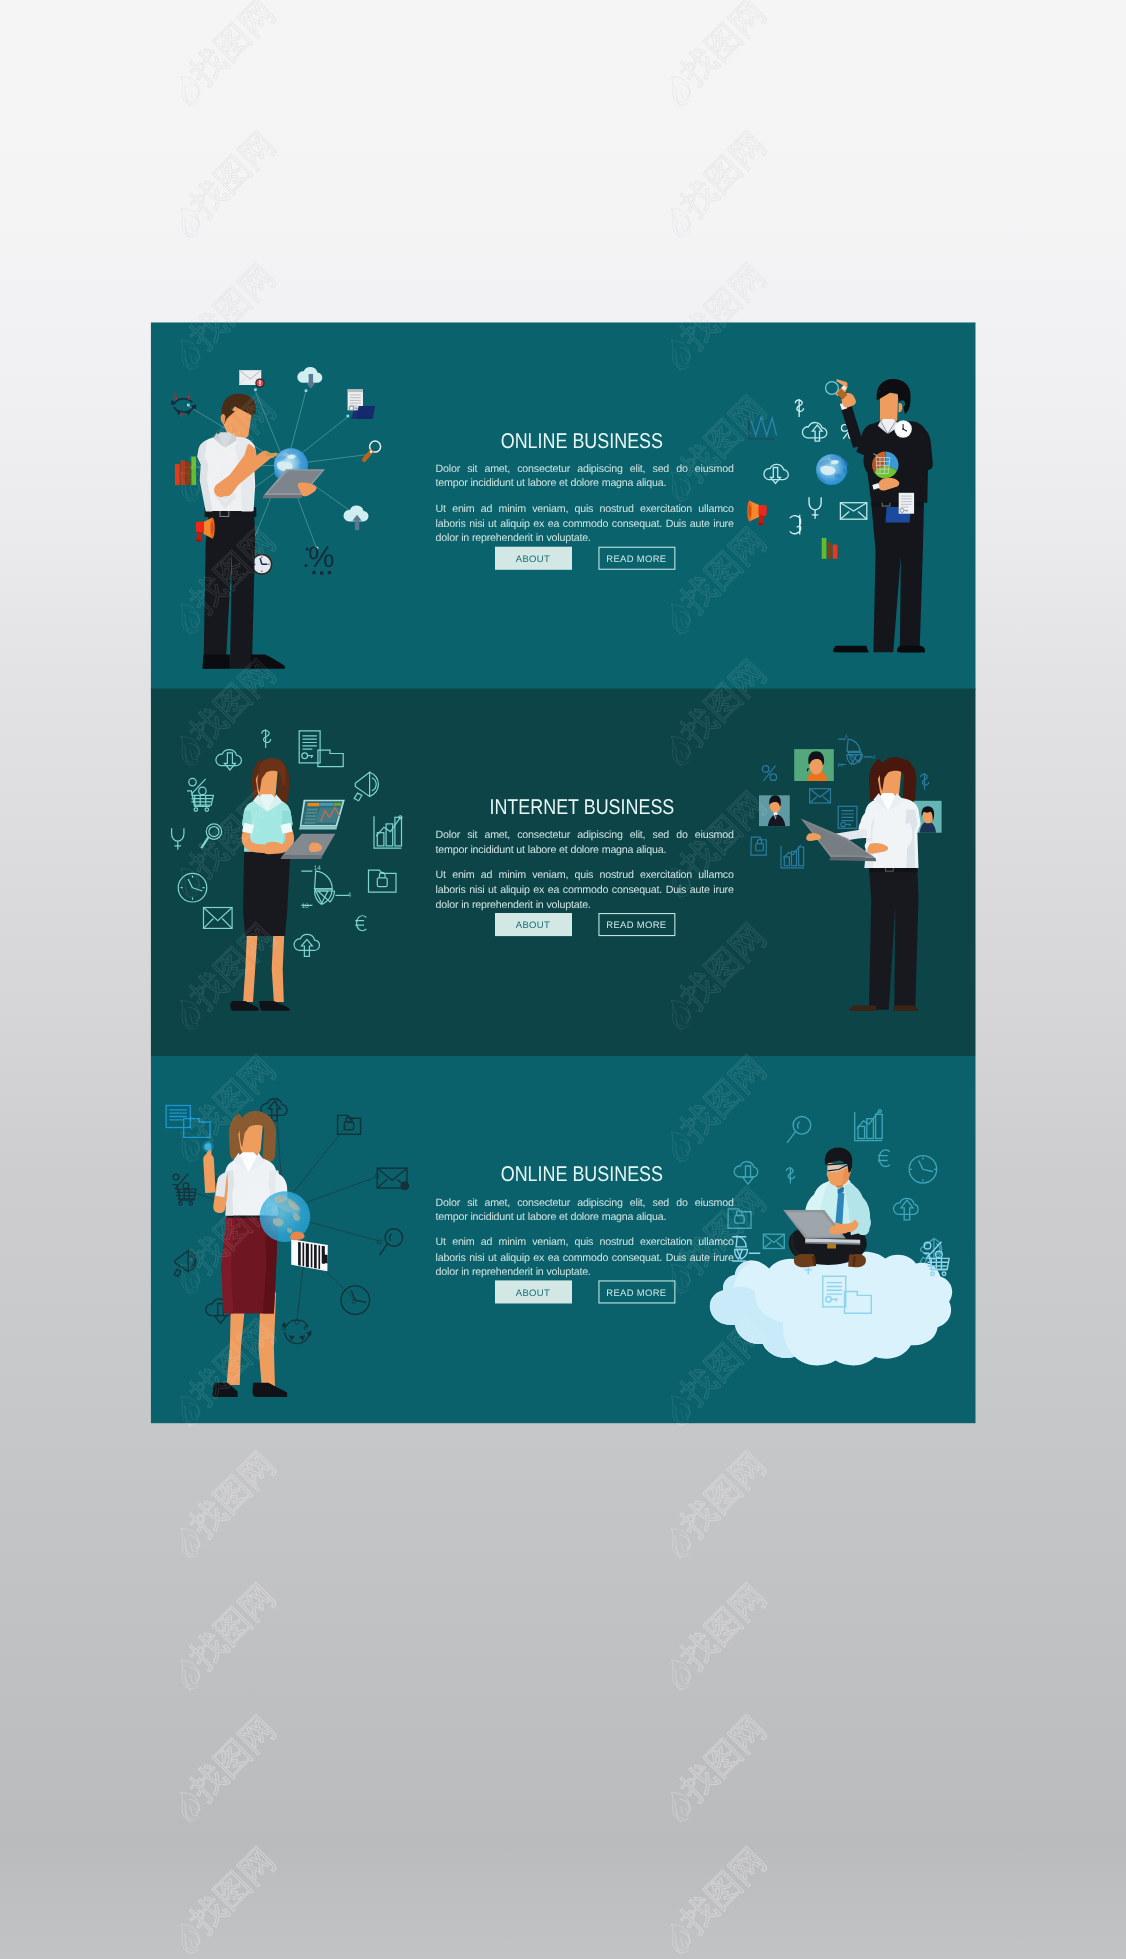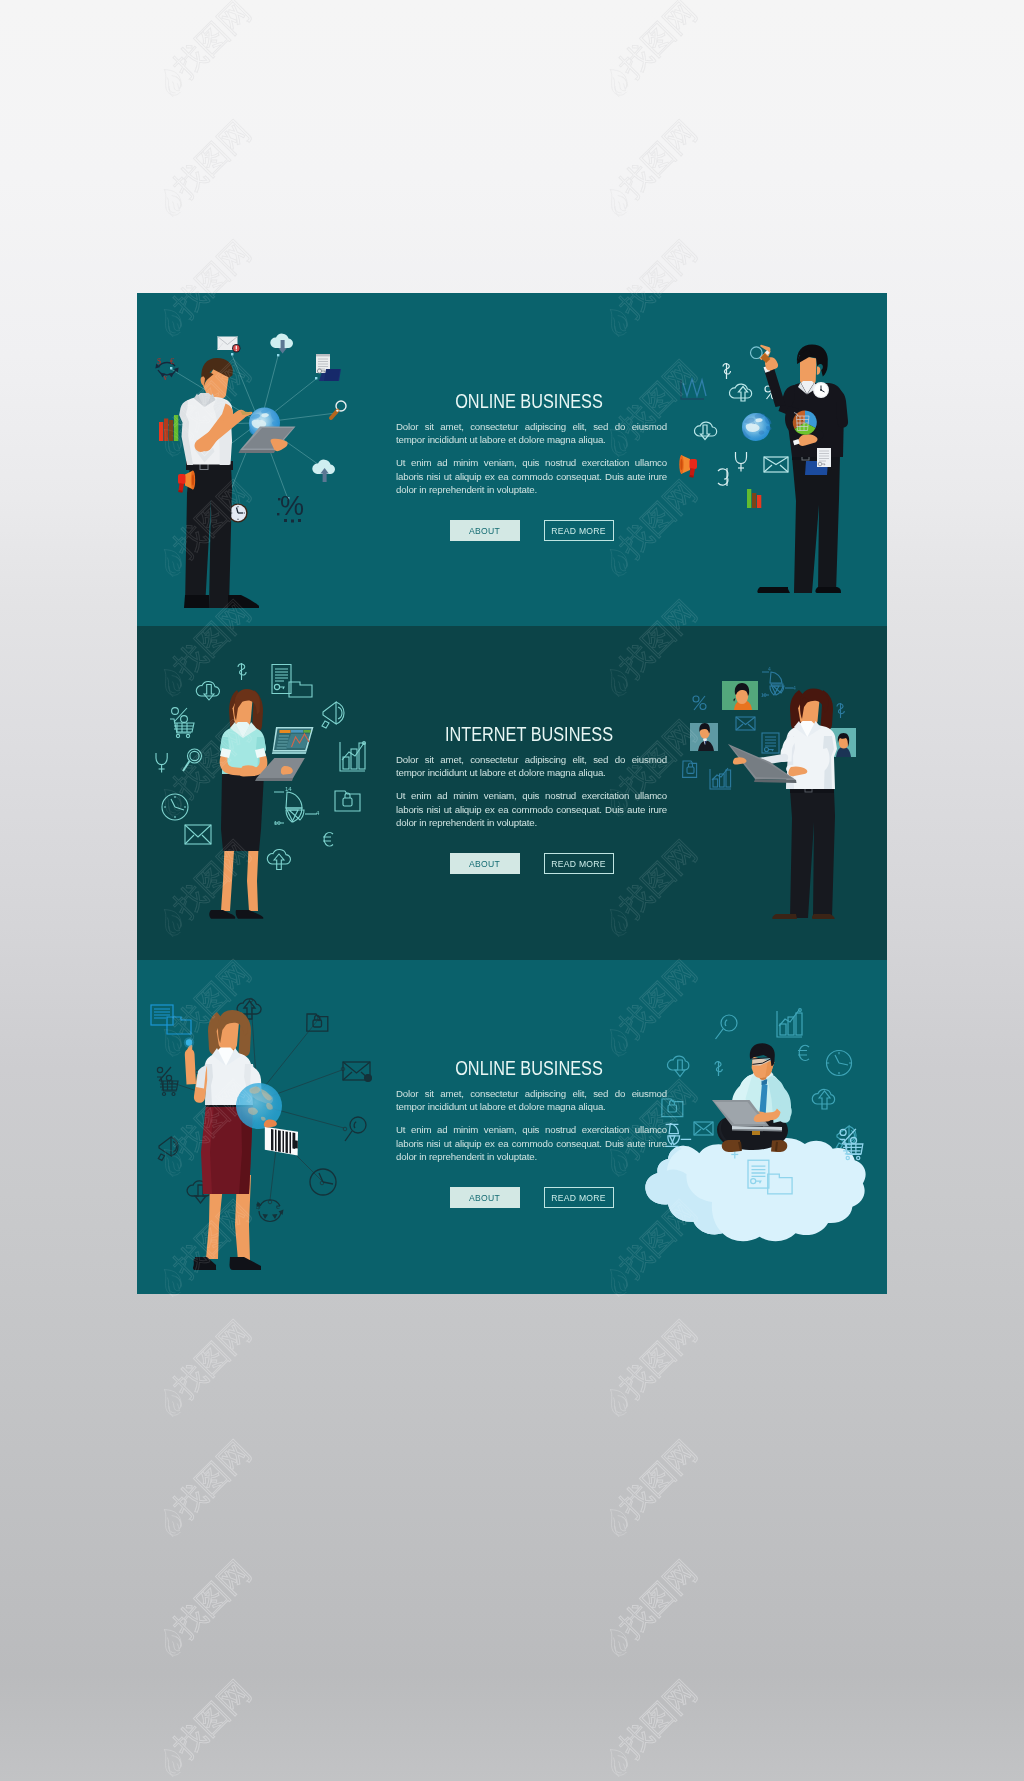--- a/index.html
+++ b/index.html
@@ -28,21 +28,21 @@
   #b2{top:333px;background:#0c4448;}
   #b3{top:667px;background:#0a616b;}
   .bsvg{position:absolute;left:0;top:0;}
   .txtblk{position:absolute;left:259px;top:99px;width:271px;}
   .title{color:#e9f7f5;font-size:19.4px;text-align:center;
          font-weight:400;line-height:19px;margin:0 0 9px 0;
          transform:scaleX(0.84) translateX(-3px);transform-origin:center;}
   .para{color:#cfe3e1;font-size:9.7px;line-height:13.2px;text-align:justify;
         margin:0;letter-spacing:-0.18px;word-spacing:0.1px;}
   .para2{margin-top:10px;}
-  .btnrow{display:flex;justify-content:center;gap:24px;margin-top:24px;}
+  .btnrow{display:flex;justify-content:center;gap:24px;margin-top:1px;}
   .btn{width:70px;height:21px;box-sizing:border-box;display:flex;align-items:center;
        justify-content:center;font-size:8.6px;letter-spacing:0.3px;font-weight:400;}
   .btn-about{background:#d3e8e4;color:#136b72;}
   .btn-read{background:transparent;color:#cdece9;border:1.4px solid #bfe5e2;}
 </style>
 </head>
 <body>
 
 <div id="page">
   <div class="bg"></div>

